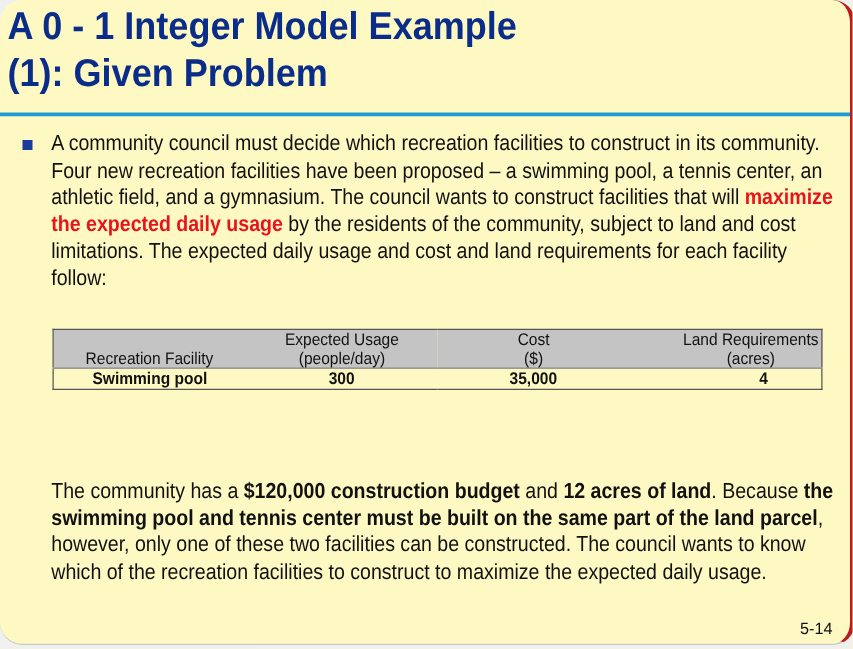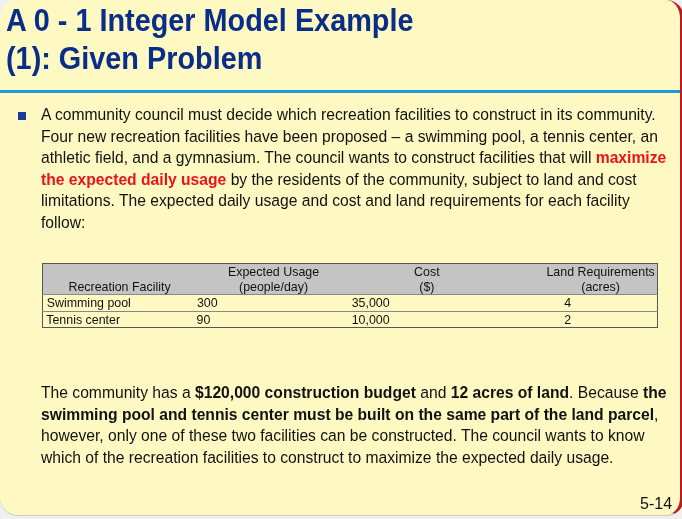--- a/index.html
+++ b/index.html
@@ -6,28 +6,28 @@
   body { width:682px; height:519px; background:#f0f0f0; font-family:"Liberation Sans", sans-serif; position:relative; overflow:hidden; }
   .slide { position:absolute; left:0; top:0; width:680px; height:515px; background:#fef9c3; border-right:4px solid #b91c1c; border-bottom:1px solid #c8c8c8;border-radius:18px; }
   .title { position:absolute; left:6px; top:2px; margin:0; color:#0b2d8a; font-weight:bold; font-size:31px; line-height:38px; transform:scaleX(0.93); transform-origin:left top; white-space:nowrap; }
   .rule { position:absolute; left:0; top:90px; width:680px; height:3px; background:#1e9ad6; }
   .bullet-sq { position:absolute; left:18px; top:112px; width:8px; height:8px; background:#1a3c9a; }
   .para1 { position:absolute; left:41px; top:104px; width:640px; font-size:17.4px; line-height:21.5px; color:#111; transform:scaleX(0.9); transform-origin:left top; }
   .para1 p { margin:0; width:700px; }
   .red { color:#e8141b; font-weight:bold; }
   table.data { position:absolute; left:42px; top:263px; width:616px; border-collapse:collapse; font-size:13.5px; color:#111; }
   table.data th { background:#c4c4c4; font-weight:normal; line-height:15px; padding:0; vertical-align:bottom; }
-  table.data td { text-align:left; line-height:15.5px; padding:0; border-top:1px solid #888; }
+  table.data td { text-align:center; line-height:15.5px; padding:0; border-top:1px solid #888;font-weight:bold; }
   table.data { border:1px solid #555; }
   .th-inner { display:inline-block; transform:scaleX(0.92); }
   .td-inner { display:inline-block; transform:scaleX(0.92); }
   .para2 { position:absolute; left:41px; top:382px; width:640px; font-size:17.4px; line-height:21.5px; color:#111; transform:scaleX(0.9); transform-origin:left top; }
   .para2 p { margin:0; width:710px; }
   .para2 b { font-weight:bold; }
-  .pagenum { position:absolute; left:640px; top:495px; font-size:16px; color:#111; }
+  .pagenum { position:absolute; left:640px; top:495px; font-size:13px; color:#111; }
 </style>
 </head>
 <body>
 
 <div class="slide">
   <h1 class="title">
     <span>A 0 - 1 Integer Model Example</span><br>
     <span>(1): Given Problem</span>
   </h1>
   <div class="rule"></div>
@@ -46,26 +46,20 @@
         <th style="width:25%;text-align:right;padding-right:2px"><span class="th-inner" style="text-align:center;transform-origin:right"><span>Land Requirements</span><br><span>(acres)</span></span></th>
       </tr>
     </thead>
     <tbody>
       <tr>
         <td><span class="td-inner">Swimming pool</span></td>
         <td><span class="td-inner">300</span></td>
         <td><span class="td-inner">35,000</span></td>
         <td style="padding-left:60px"><span class="td-inner">4</span></td>
       </tr>
-      <tr>
-        <td><span class="td-inner">Tennis center</span></td>
-        <td><span class="td-inner">90</span></td>
-        <td><span class="td-inner">10,000</span></td>
-        <td style="padding-left:60px"><span class="td-inner">2</span></td>
-      </tr>
     </tbody>
   </table>
 
   <div class="para2">
     <p><span>The community has a </span><b>$120,000 construction budget</b><span> and </span><b>12 acres of land</b><span>. Because </span><b>the swimming pool and tennis center must be built on the same part of the land parcel</b><span>, however, only one of these two facilities can be constructed. The council wants to know which of the recreation facilities to construct to maximize the expected daily usage.</span></p>
   </div>
 
   <div class="pagenum">5-14</div>
 </div>
 

